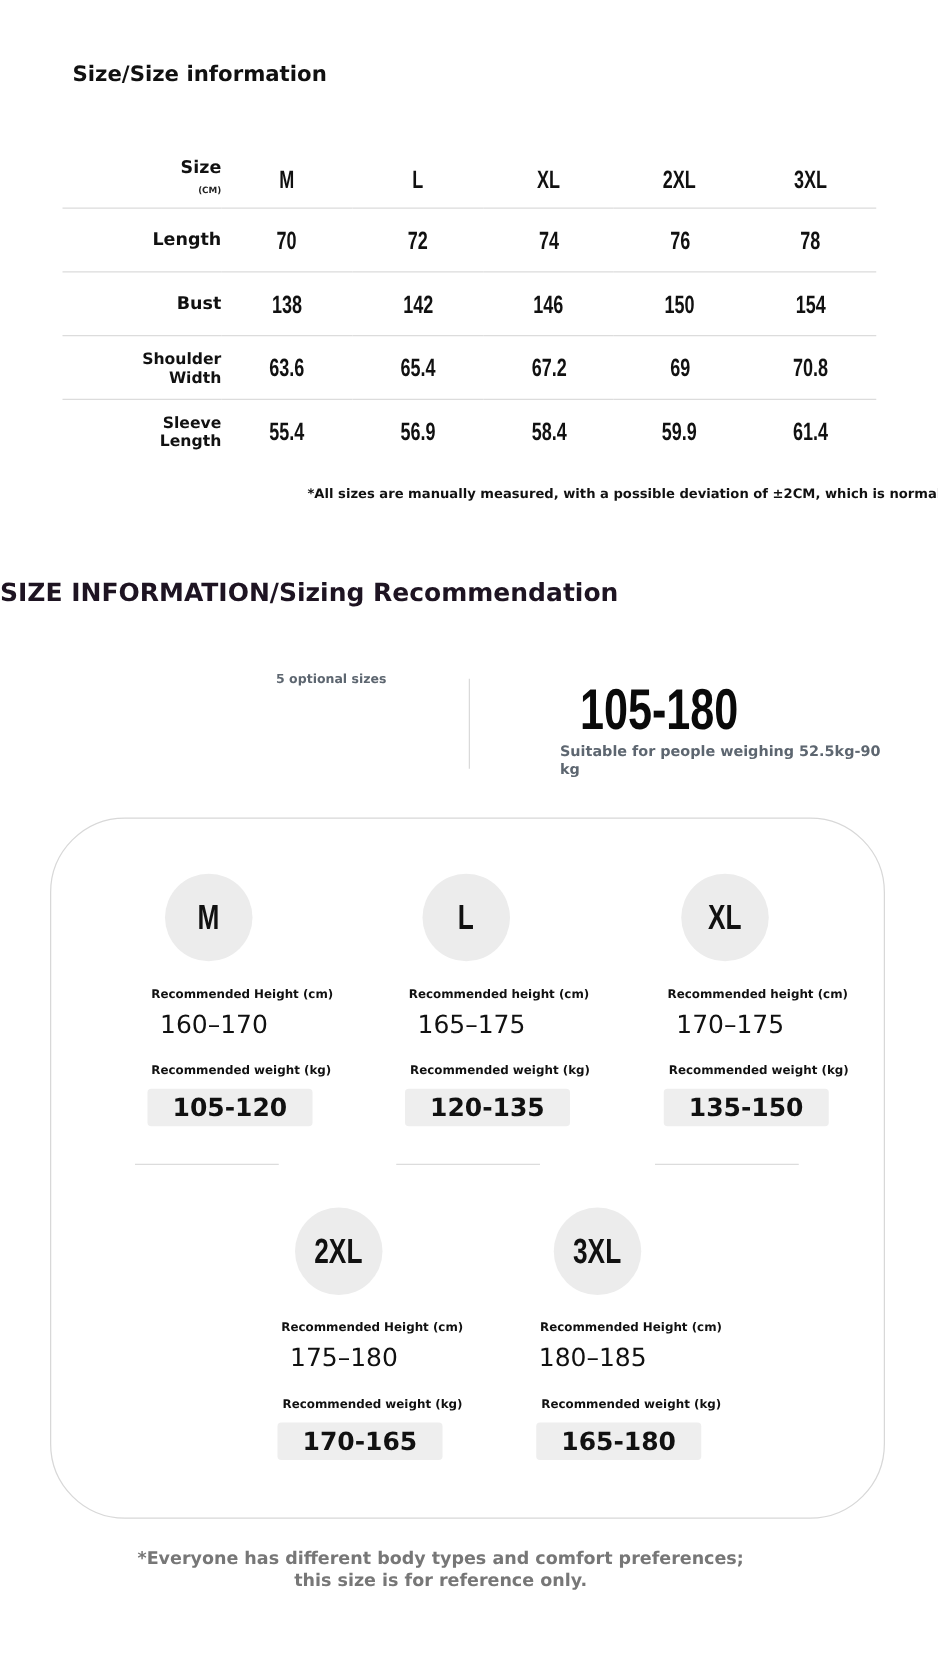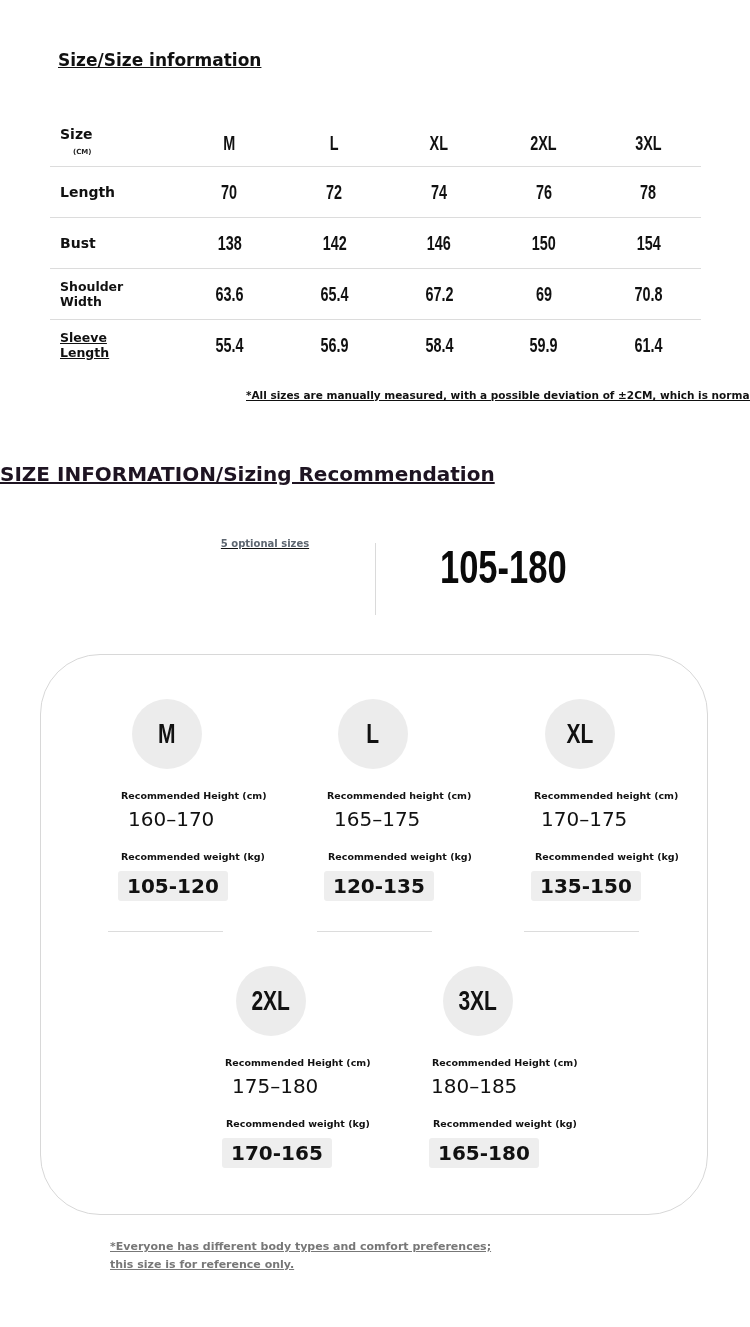--- a/index.html
+++ b/index.html
@@ -1,47 +1,47 @@
 <!DOCTYPE html>
 <html><head>
 <meta charset="utf-8">
 <style>
   html, body { margin: 0; padding: 0; background: #ffffff; }
   body { width: 750px; height: 1327px; position: relative; overflow: hidden; font-family: "DejaVu Sans", sans-serif; color: #111; }
-  .abs { position: absolute; text-decoration: underline; }
+  .abs { position: absolute; }
   .title1 { left: 58px; top: 50px; font-size: 17px; font-weight: bold; color: #111; }
   .cond { font-family: "Liberation Sans", sans-serif; font-weight: bold; transform: scaleX(0.72); transform-origin: center; display: inline-block; }
   table.sizes { position: absolute; left: 50px; top: 120px; width: 651px; border-collapse: collapse; }
-  table.sizes td { height: 50px; border-bottom: 1px solid #dcdcdc; padding: 0; vertical-align: middle; }
-  table.sizes tr:last-child td { border-bottom: none; text-decoration: underline; }
+  table.sizes td { height: 50px; border-bottom: 1px solid #dcdcdc; padding: 0; vertical-align: middle; text-align: right; }
+  table.sizes tr:last-child td { border-bottom: none; }
   table.sizes td.lbl { width: 118px; padding-left: 10px; font-size: 14px; font-weight: bold; color: #111; line-height: 16px; }
   table.sizes td.lbl.small { font-size: 12.5px; line-height: 15px; }
   table.sizes td.val { text-align: center; font-size: 20px; width: 106px; }
   table.sizes tr.head td { height: 46px; }
   .cmsub { display: block; font-size: 7px; font-weight: bold; margin-left: 13px; margin-top: 2px; color: #222; }
   .bust { color: #3a1f3d; }
   .note1 { left: 246px; top: 389px; font-size: 10.5px; font-weight: bold; color: #111; white-space: nowrap; }
   .title2 { left: 0; width: 735px; top: 462px; font-size: 20px; font-weight: bold; color: #1e1422; }
   .big { font-size: 46px; font-family: "Liberation Sans", sans-serif; font-weight: bold; transform: scaleX(0.75); display: inline-block; transform-origin: center; color: #0a0a0a; }
   .range-box { left: 160px; top: 540px; width: 210px; text-align: center; }
   .range-box .sub { font-size: 10px; font-weight: bold; color: #5d6670; margin-top: -2px; }
   .vdiv { left: 375px; top: 543px; width: 1px; height: 72px; background: #dadada; }
-  .weight-box { left: 424px; top: 540px; width: 260px; }
+  .weight-box { left: 448px; top: 540px; width: 260px; }
   .weight-box .bigwrap { text-align: left; padding-left: 16px; }
   .weight-box .big { transform-origin: left center; }
   .weight-box .sub { font-size: 11.5px; font-weight: bold; color: #5d6670; line-height: 14px; margin-top: 0px; }
   .card { left: 40px; top: 654px; width: 668px; height: 561px; border: 1px solid #d8d8d8; border-radius: 60px; box-sizing: border-box; }
   .size-item { position: absolute; width: 170px; }
   .circle { width: 70px; height: 70px; border-radius: 50%; background: #ececec; display: flex; align-items: center; justify-content: center; position: absolute; top: 0; }
   .circle span { font-size: 28px; font-family: "Liberation Sans", sans-serif; font-weight: bold; transform: scaleX(0.75); display: inline-block; color: #111; }
   .lab { position: absolute; font-size: 9.5px; font-weight: bold; color: #111; white-space: nowrap; }
   .hval { position: absolute; font-size: 20px; color: #111; white-space: nowrap; }
-  .wval { position: absolute; height: 30px; padding: 0 9px; background: #eeeeee; border-radius: 3px; font-size: 20px; font-weight: bold; color: #111; line-height: 30px; white-space: nowrap; }
+  .wval { position: absolute; height: 30px; padding: 0 20px; background: #eeeeee; border-radius: 3px; font-size: 20px; font-weight: bold; color: #111; line-height: 30px; white-space: nowrap; }
   .hline { position: absolute; height: 1px; background: #dcdcdc; width: 115px; }
-  .note2 { left: 110px; top: 1238px; font-size: 11px; font-weight: bold; color: #777; line-height: 18px; }
+  .note2 { left: 110px; top: 1238px; font-size: 14px; font-weight: bold; color: #777; line-height: 18px; text-align: center; }
 </style>
 </head>
 <body>
 
 <div class="abs title1">Size/Size information</div>
 
 <table class="sizes">
   <tbody>
       <tr class="head">
     <td class="lbl">
@@ -100,20 +100,21 @@
 <div class="abs title2">SIZE INFORMATION/Sizing Recommendation</div>
 
 <div class="abs range-box">
   <div class="sub">5 optional sizes</div>
 </div>
 
 <div class="abs vdiv"></div>
 
 <div class="abs weight-box">
   <div class="bigwrap"><span class="big">105-180</span></div>
+  <div class="sub">Suitable for people weighing 52.5kg-90 kg</div>
 </div>
 
 <div class="abs card"></div>
 
 <div class="size-item" style="left:120px; top:699px;">
   <div class="circle" style="left:12px;">
       <span>M</span>
     </div>
   <div class="lab" style="left:1px; top:91px;">Recommended Height (cm)</div>
   <div class="hval" style="left:8px; top:108px;">160–170</div>

